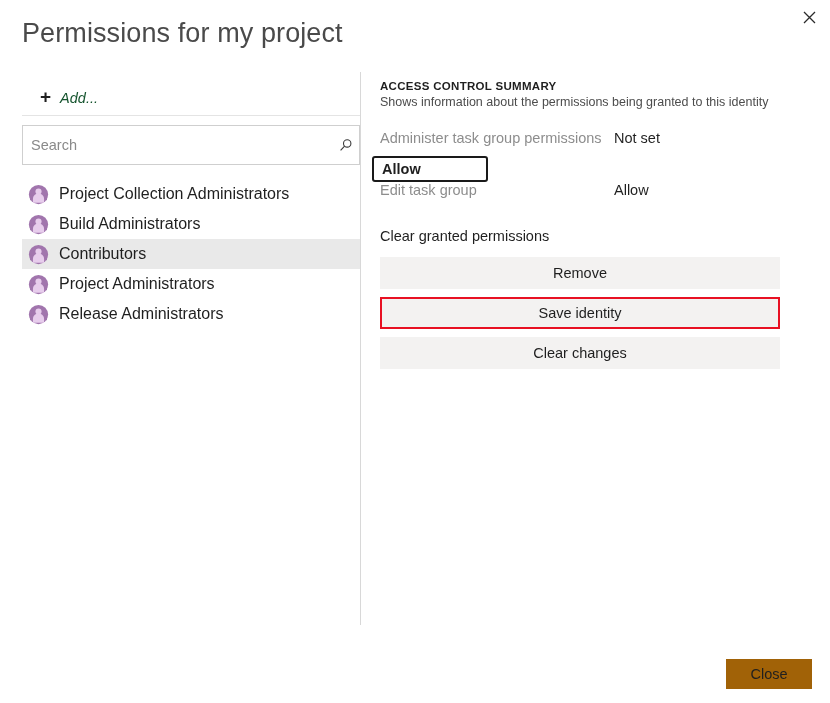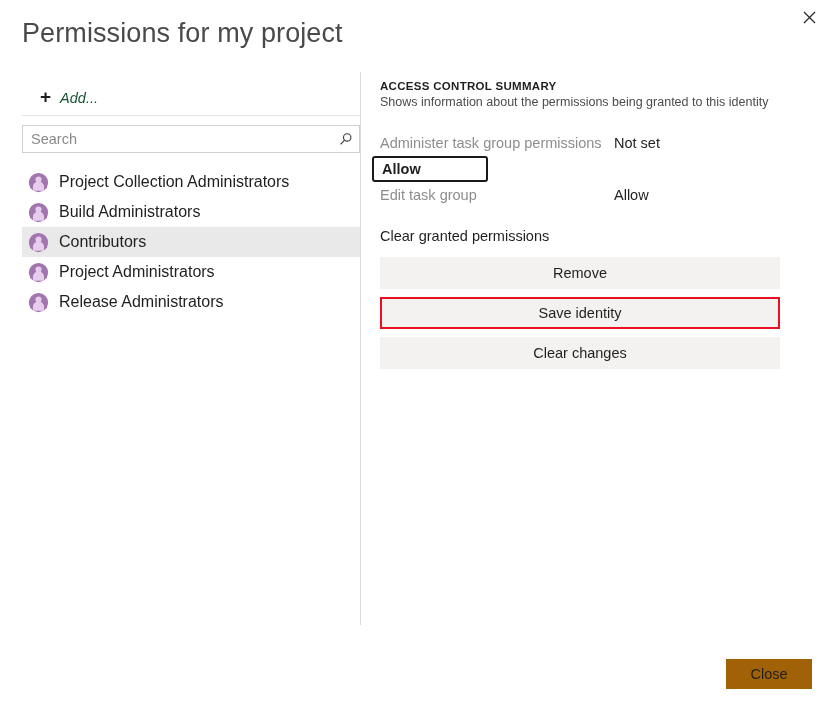--- a/index.html
+++ b/index.html
@@ -69,21 +69,21 @@
     margin-top: -2px;
   }
   .add-label {
     font-size: 14.5px;
     color: #14532d;
     font-style: italic;
   }
 
   .search-wrap {
     margin-top: 9px;
-    height: 28px;
+    height: 40px;
     border: 1px solid #cfcfcf;
     background: #ffffff;
     display: flex;
     align-items: center;
     box-sizing: border-box;
   }
   .search-input {
     flex: 1;
     border: none;
     outline: none;
@@ -157,21 +157,20 @@
     font-size: 12.5px;
     color: #4c4c4c;
   }
 
   .perm-table {
     margin-top: 21px;
   }
   .perm-row {
     height: 26px;
     display: flex;
-    align-items: center;
   }
   .perm-label {
     width: 234px;
     font-size: 14.5px;
     color: #8d8d8d;
     white-space: nowrap;
   }
   .perm-value {
     font-size: 14.5px;
     color: #1f1f1f;

